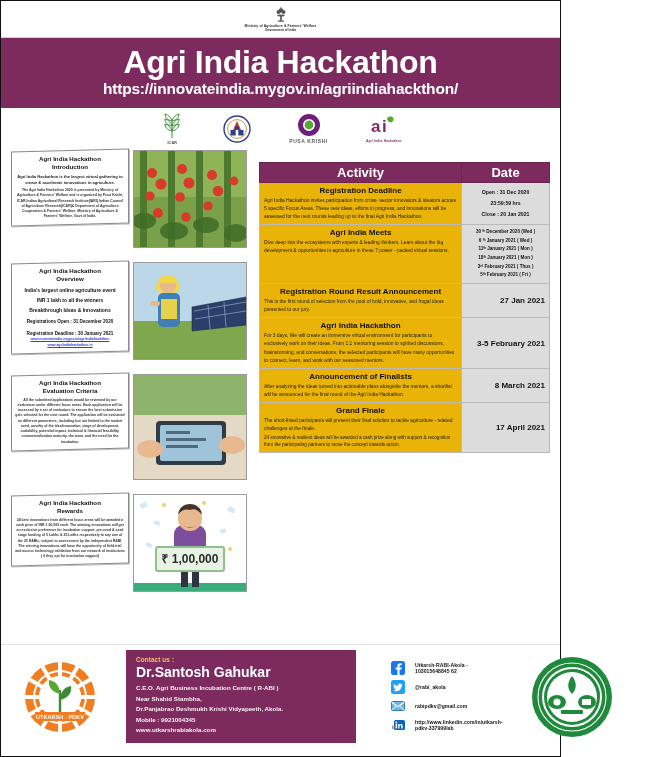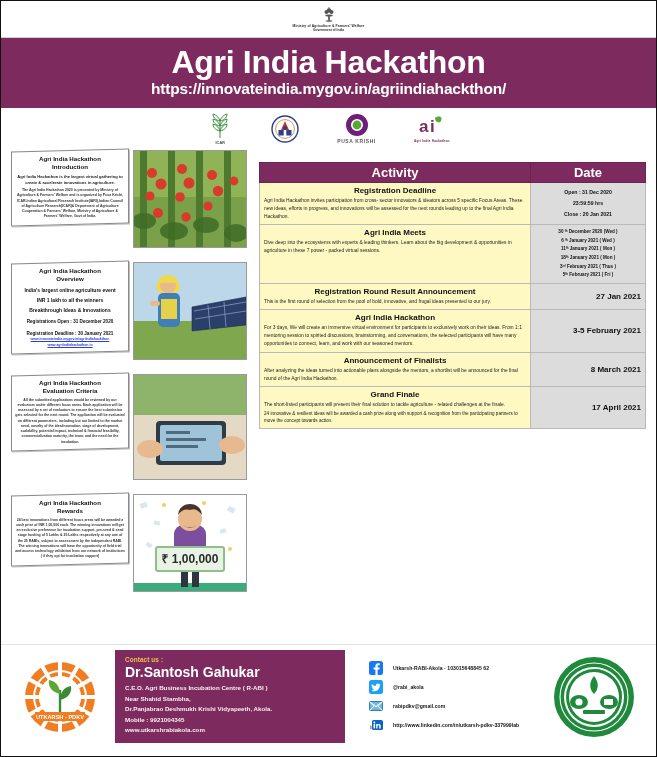--- a/index.html
+++ b/index.html
@@ -4,21 +4,21 @@
 <style>
   html,body{margin:0;padding:0;}
   body{
     width:657px;height:757px;
     background:#ffffff;
     font-family:"Liberation Sans", sans-serif;
     overflow:hidden;
   }
   .poster{
     position:relative;
-    width:657px;height:757px;
+    width:561px;height:757px;
     box-sizing:border-box;
     background:#ffffff;
     border:1px solid #111;
   }
   
   .ministry{
     height:36px;
     display:flex;flex-direction:column;align-items:center;justify-content:center;
     border-bottom:1px solid #cfcfcf;
   }
@@ -117,21 +117,21 @@
     padding:2px 8px;text-align:center;border:1px solid #6a2450;
   }
   table.sched th.c1{width:72%;}
   table.sched th.c2{width:28%;}
   table.sched td{
     border:1px solid #b9b9b9;
     background:#dcdcdc;
     vertical-align:middle;
     padding:3px 4px;
   }
-  table.sched td.act{background:#fef9c3;vertical-align:top;}
+  table.sched td.act{background:#eab308;vertical-align:top;}
   .act-title{
     font-size:8px;font-weight:bold;color:#111;text-align:center;
     margin-bottom:2px;
   }
   .act-desc{
     font-size:4.9px;color:#222;line-height:1.65;text-align:left;
   }
   .act-desc2{
     font-size:4.6px;color:#222;line-height:1.6;text-align:left;margin-top:1px;
   }
@@ -143,21 +143,21 @@
   }
   .date-open{
     font-size:5.2px;font-weight:bold;color:#111;text-align:center;line-height:2.1;
   }
   
   .footer{
     height:105px;
     display:flex;align-items:center;
     padding:0 14px;
     box-sizing:border-box;
-    gap:10px;
+    gap:21px;
     border-top:1px solid #e3e3e3;
   }
   .seal{width:90px;flex:0 0 90px;display:flex;justify-content:center;}
   .contact{
     background:#7d2b5e;
     color:#fff;
     padding:6px 10px 7px 10px;
     width:230px;flex:0 0 230px;
     box-sizing:border-box;
   }

